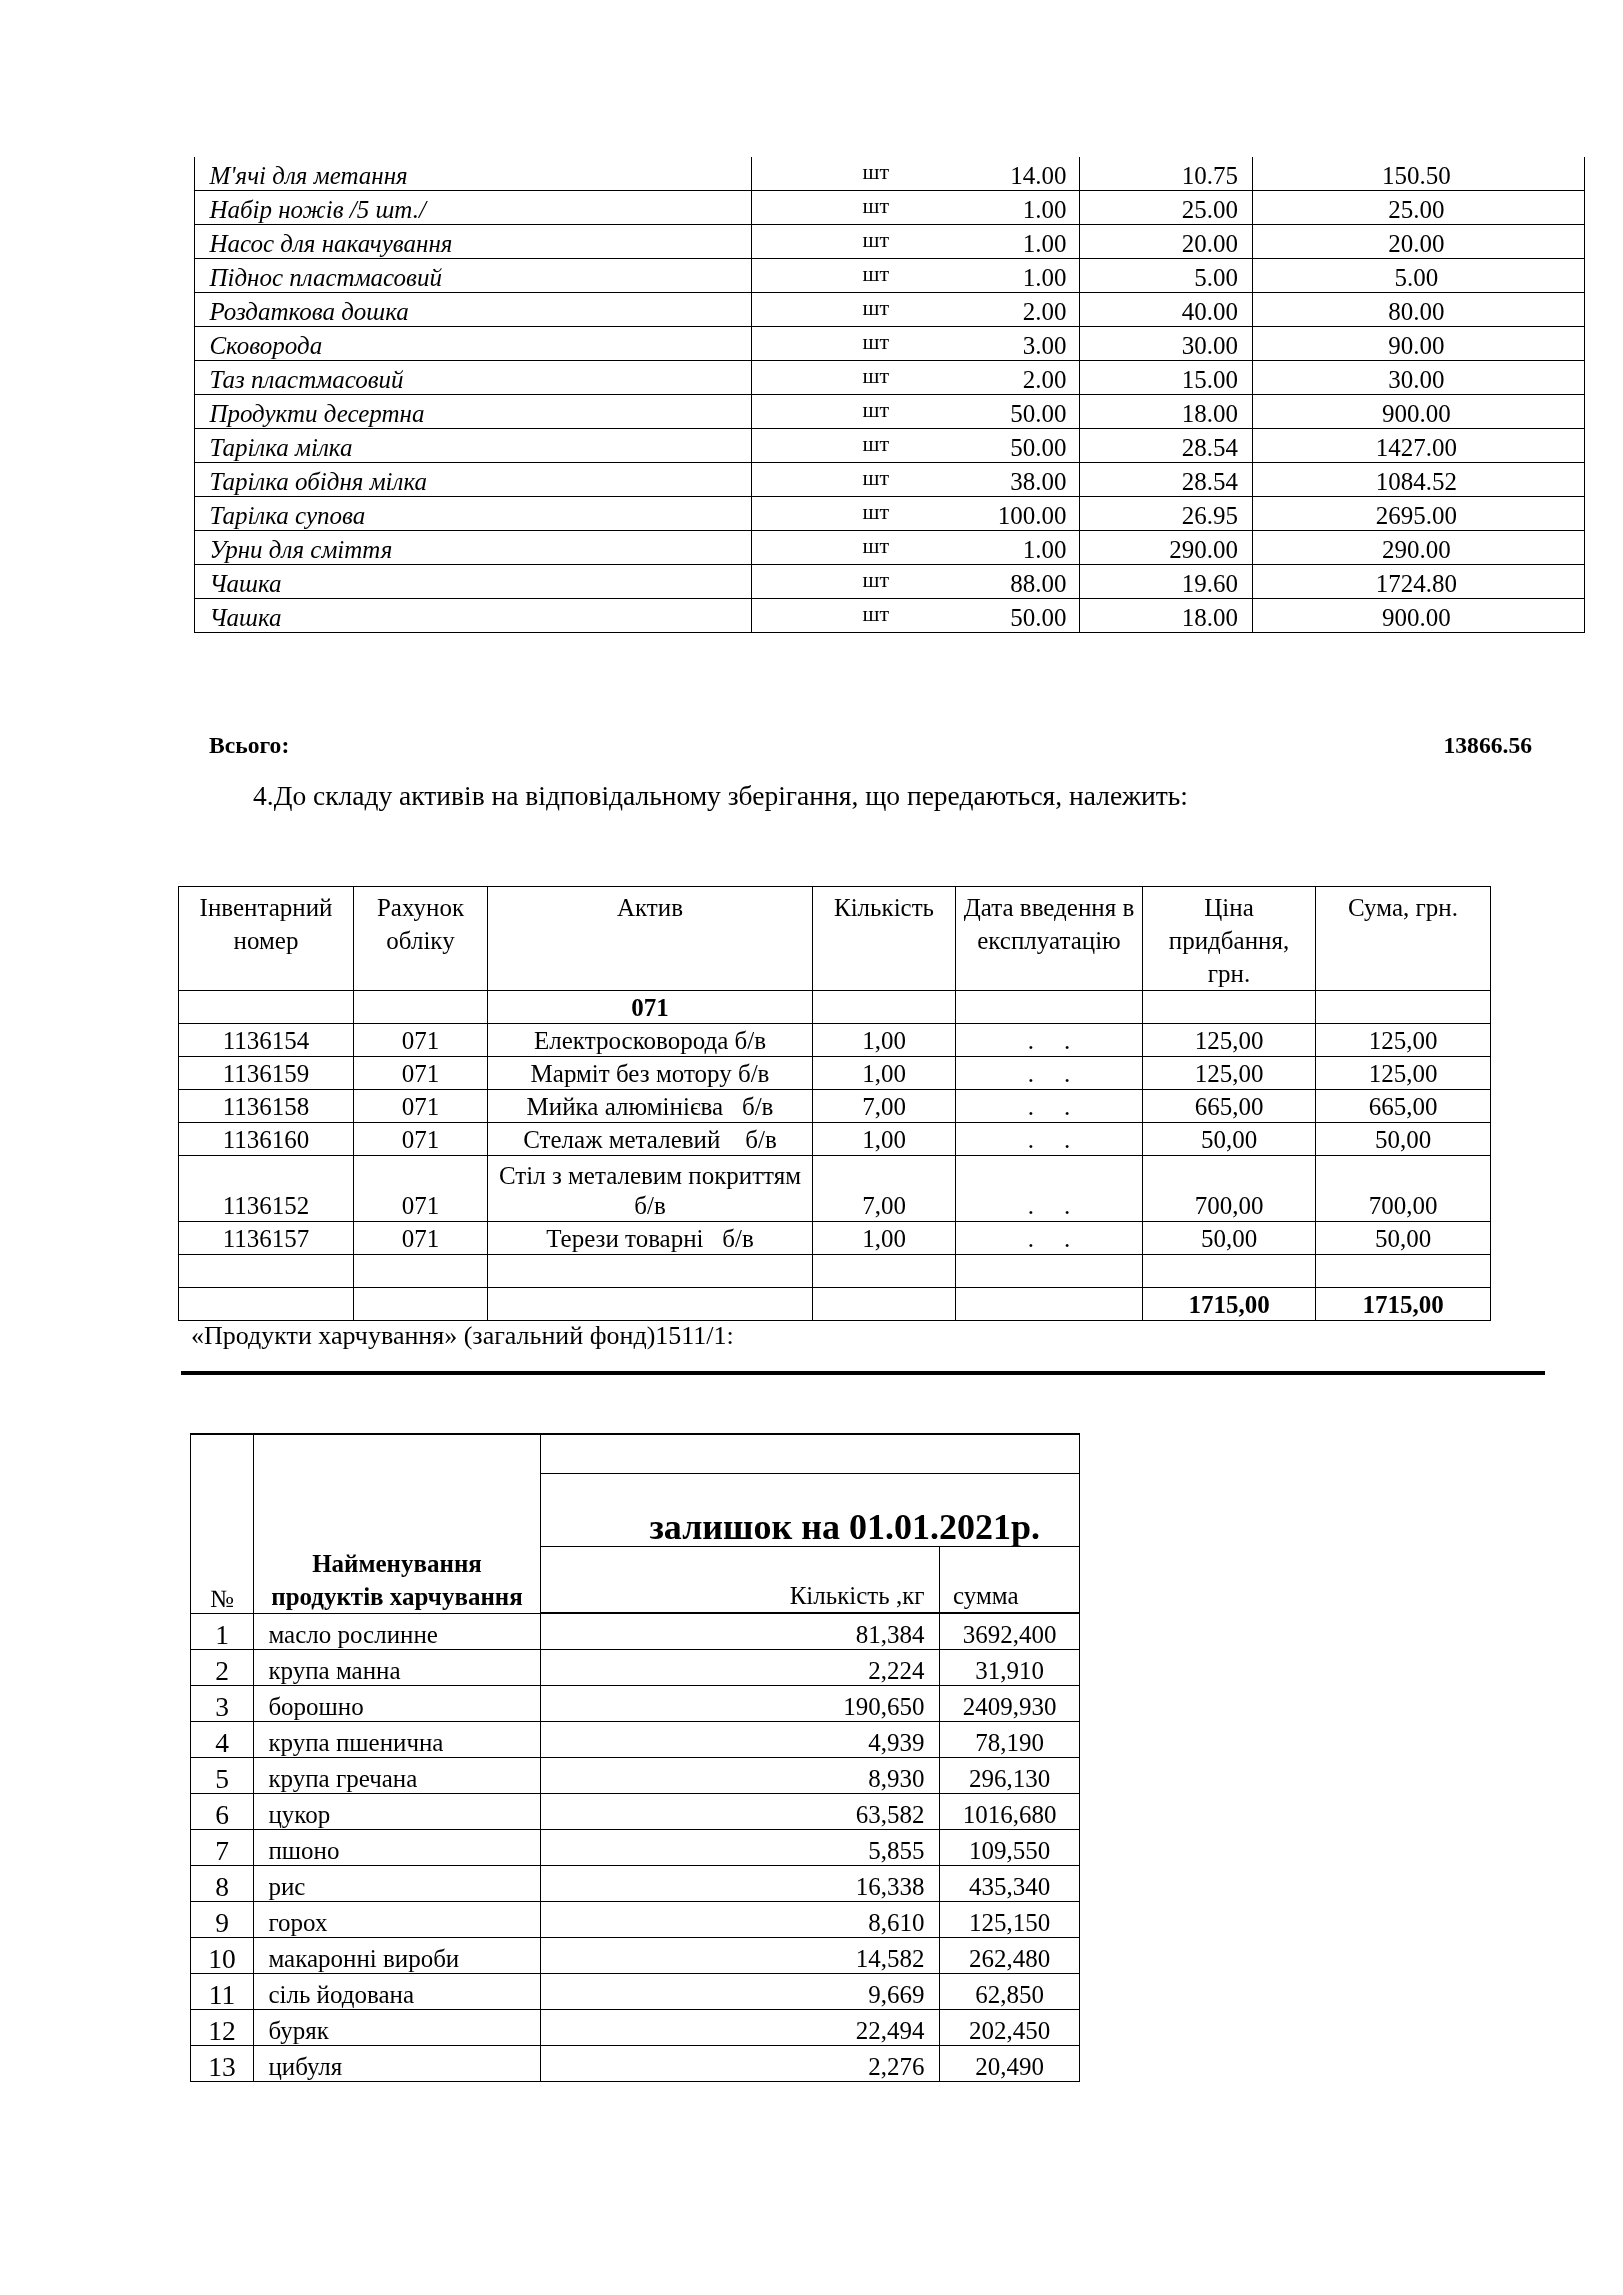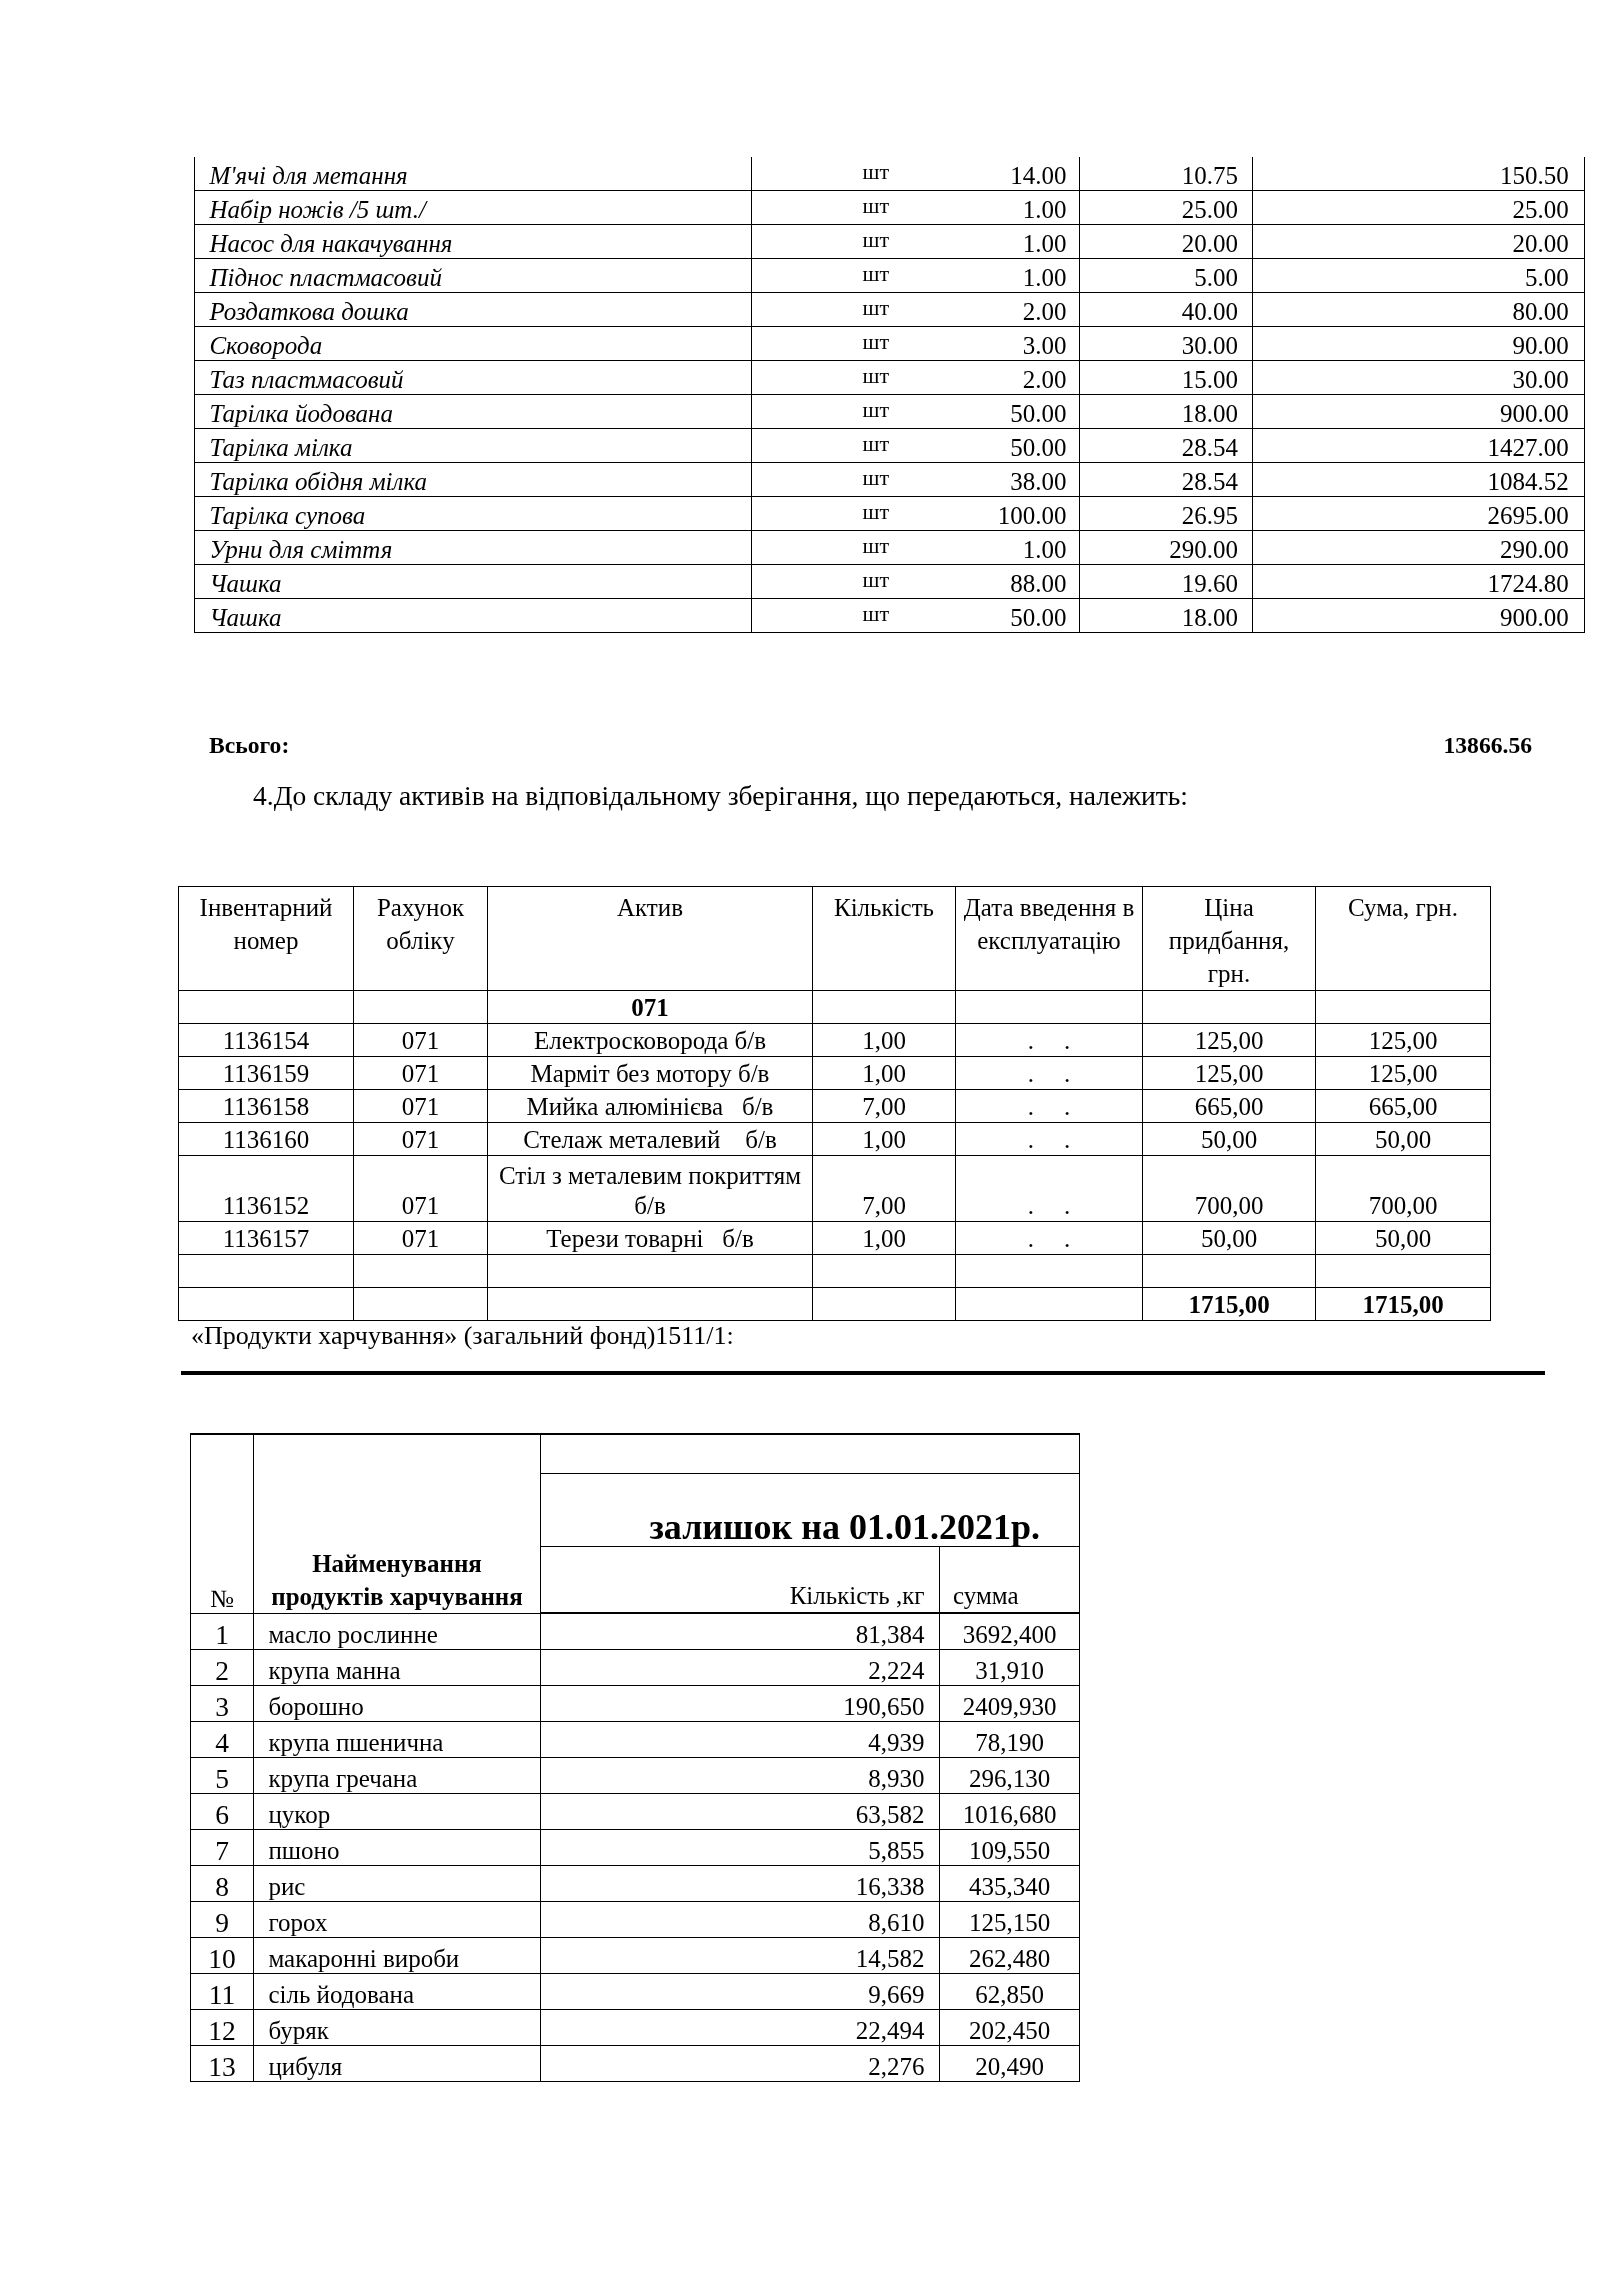--- a/index.html
+++ b/index.html
@@ -15,21 +15,21 @@
     border-collapse: collapse; table-layout: fixed;
     font-size: 25px;
   }
   #t1 td { border: 1.3px solid #000; height: 33px; padding: 0 10.5px; white-space: nowrap; vertical-align: bottom; line-height: 29px; }
   #t1 tr:first-child td { border-top: none; }
   #t1 td.name { width: 531px; text-align: left; padding-left: 14.4px; font-style: italic; }
   #t1 td.unit { width: 196px; text-align: center; border-right: none; padding-left: 26px; padding-right: 0; }
   #t1 td.unit span { display:inline-block; transform: translateY(-3.9px); font-size: 22px; }
   #t1 td.qty { width: 82px; text-align: right; border-left: none; padding-right: 13px; }
   #t1 td.price { width: 147px; text-align: right; padding-right: 14.4px; }
-  #t1 td.sum { width: 305px; text-align: right; padding-right: 15px; }
+  #t1 td.sum { width: 305px; text-align: center; padding-right: 15px; }
 
   #total-label { left: 209px; top: 732px; font-size: 23.6px; font-weight: bold; }
   #total-value { left: 1401px; top: 732px; font-size: 23.6px; font-weight: bold; width: 131px; text-align: right; }
   #section4 { left: 253px; top: 780px; font-size: 27.5px; }
 
   
   #t2 {
     position: absolute; left: 178px; top: 886px;
     border-collapse: collapse; table-layout: fixed;
     font-size: 25px;
@@ -117,21 +117,21 @@
     <td class="sum">90.00</td>
   </tr>
       <tr>
     <td class="name">Таз пластмасовий</td>
     <td class="unit"><span>шт</span></td>
     <td class="qty">2.00</td>
     <td class="price">15.00</td>
     <td class="sum">30.00</td>
   </tr>
       <tr>
-    <td class="name">Тарілка йодована</td>
+    <td class="name">Продукти десертна</td>
     <td class="unit"><span>шт</span></td>
     <td class="qty">50.00</td>
     <td class="price">18.00</td>
     <td class="sum">900.00</td>
   </tr>
       <tr>
     <td class="name">Тарілка мілка</td>
     <td class="unit"><span>шт</span></td>
     <td class="qty">50.00</td>
     <td class="price">28.54</td>

